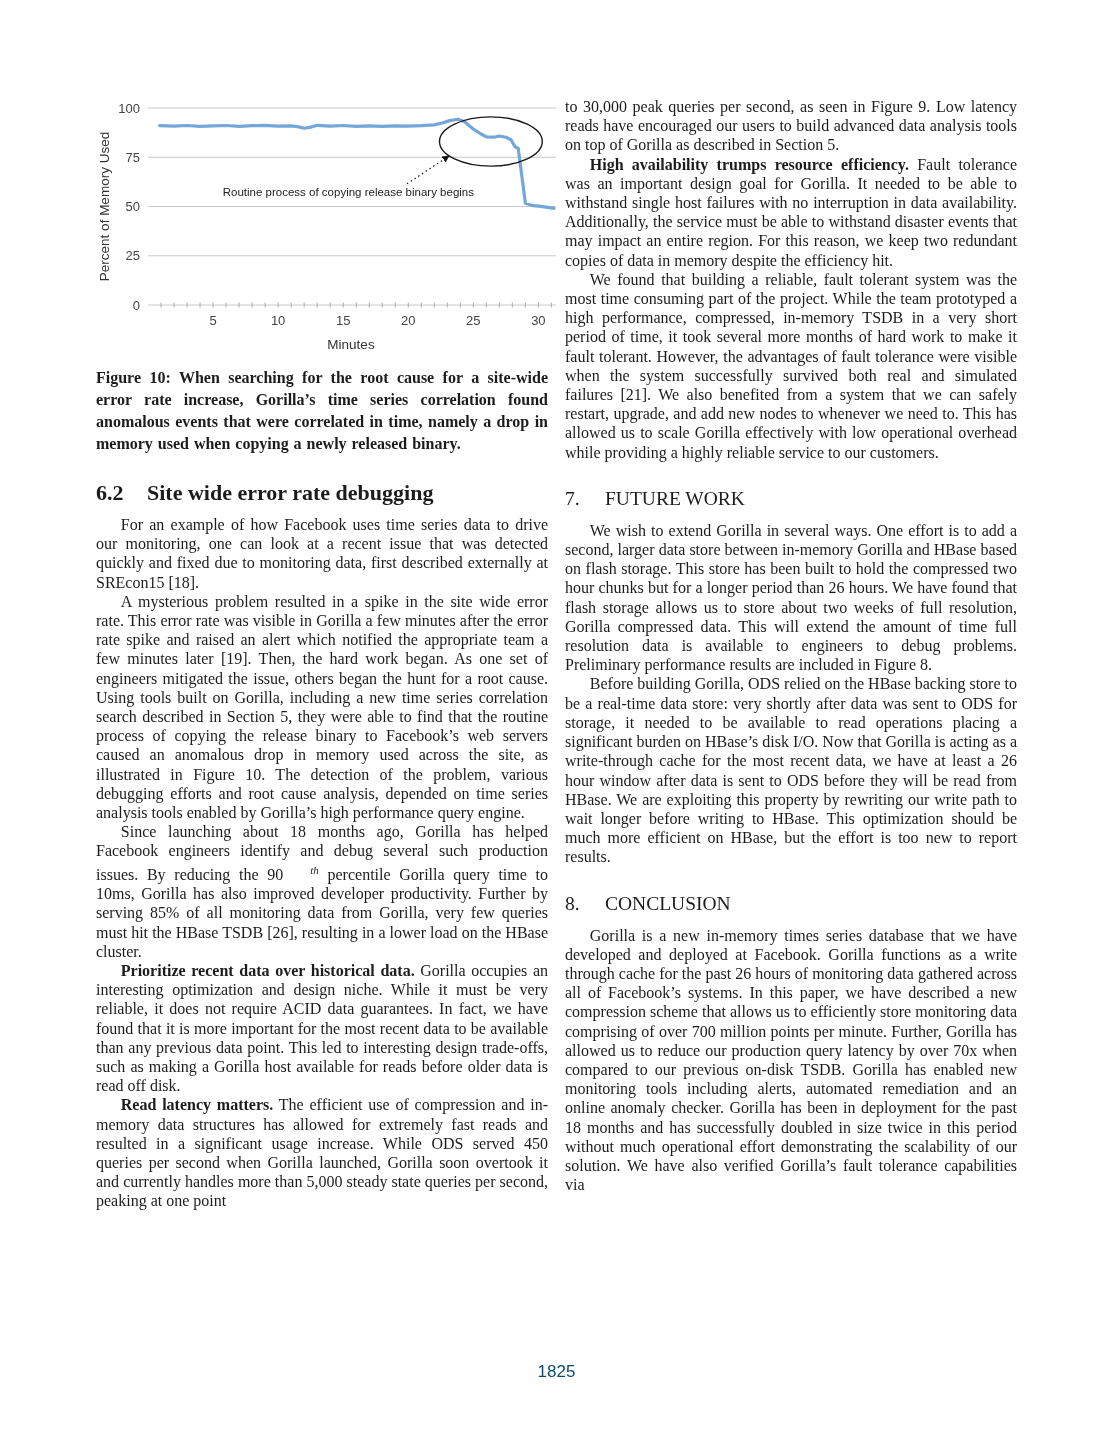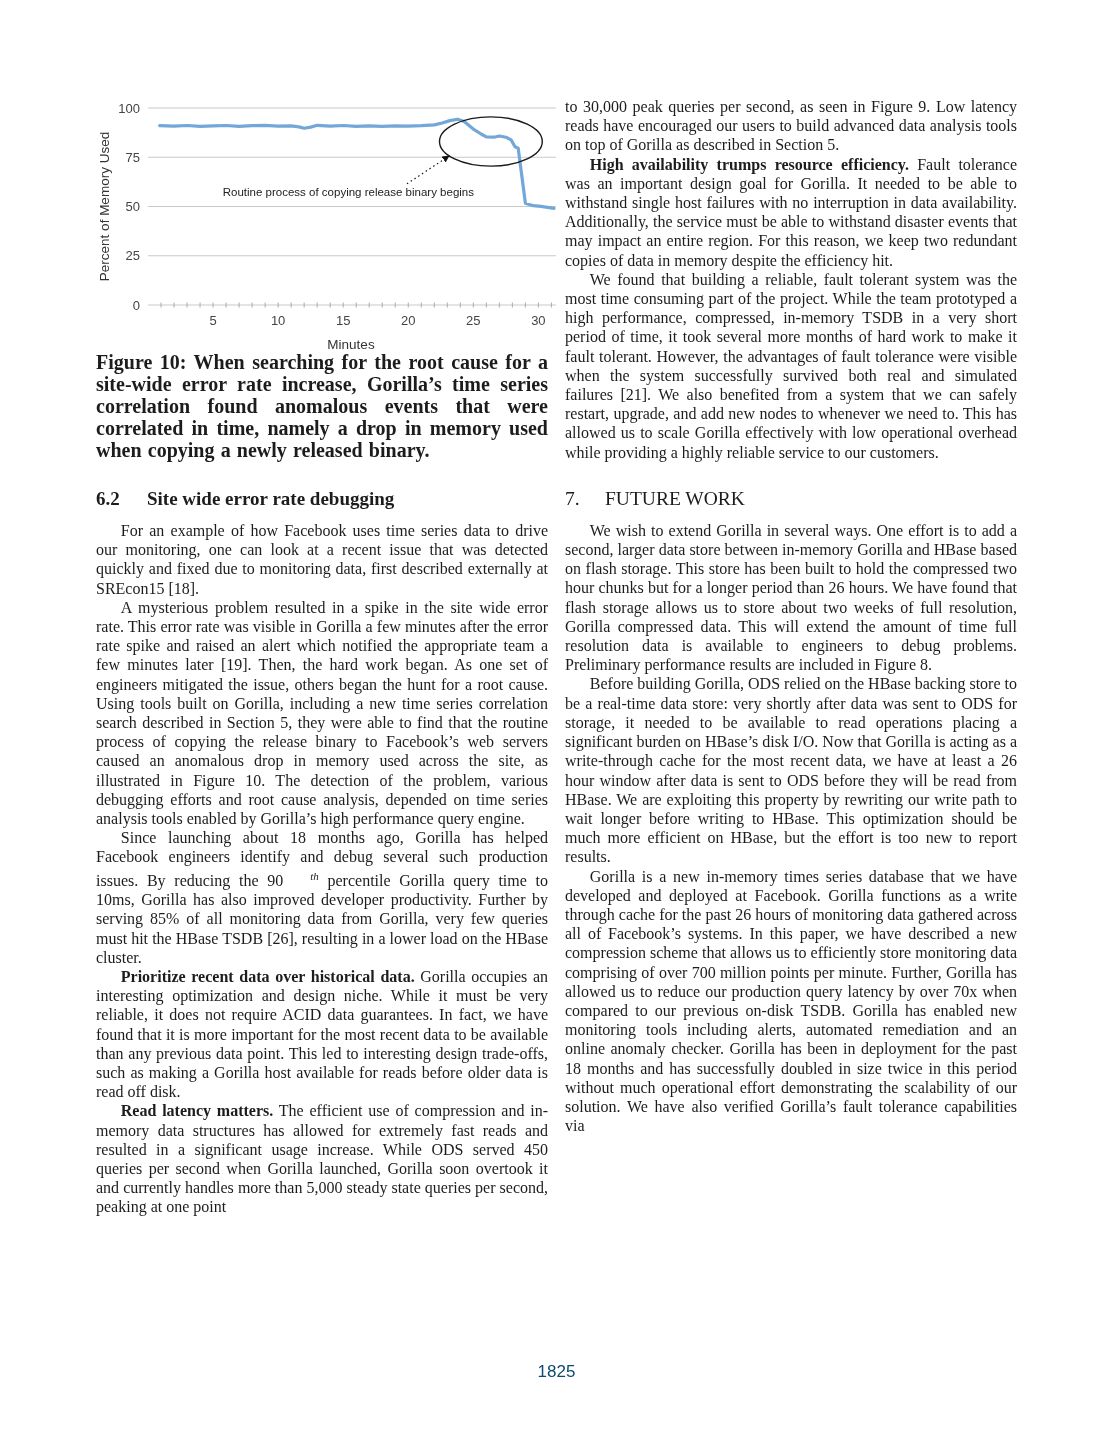--- a/index.html
+++ b/index.html
@@ -22,29 +22,30 @@
     margin:0;
     font-size:16px;
     line-height:19.2px;
     text-align:justify;
     text-indent:1.55em;
   }
   p.noindent{text-indent:0;}
   b.lead{font-weight:bold;}
   sup.ith{font-style:italic;font-size:11px;margin-left:27px;}
   .figcaption{
+    margin-top:16px;
     font-weight:bold;
-    font-size:20px;
+    font-size:16px;
     line-height:22px;
     text-align:justify;
     word-spacing:0.06em;
   }
   h2.subsec{
     margin:26px 0 10px 0;
-    font-size:19px;
+    font-size:22px;
     line-height:24px;
     font-weight:bold;
   }
   h2.subsec .num{display:inline-block;width:51px;}
   h2.sec{
     margin:24px 0 10px 0;
     font-size:19.5px;
     line-height:25px;
     font-weight:normal;
   }
@@ -147,19 +148,20 @@
     <div class="col col-right">
       <p class="body noindent">to 30,000 peak queries per second, as seen in Figure 9. Low latency reads have encouraged our users to build advanced data analysis tools on top of Gorilla as described in Section 5.</p>
       <p class="body"><b class="lead">High availability trumps resource efficiency.</b> <span>Fault tolerance was an important design goal for Gorilla. It needed to be able to withstand single host failures with no interruption in data availability. Additionally, the service must be able to withstand disaster events that may impact an entire region. For this reason, we keep two redundant copies of data in memory despite the efficiency hit.</span></p>
       <p class="body">We found that building a reliable, fault tolerant system was the most time consuming part of the project. While the team prototyped a high performance, compressed, in-memory TSDB in a very short period of time, it took several more months of hard work to make it fault tolerant. However, the advantages of fault tolerance were visible when the system successfully survived both real and simulated failures [21]. We also benefited from a system that we can safely restart, upgrade, and add new nodes to whenever we need to. This has allowed us to scale Gorilla effectively with low operational overhead while providing a highly reliable service to our customers.</p>
 
       <h2 class="sec"><span class="num">7.</span><span>FUTURE WORK</span></h2>
 
       <p class="body">We wish to extend Gorilla in several ways. One effort is to add a second, larger data store between in-memory Gorilla and HBase based on flash storage. This store has been built to hold the compressed two hour chunks but for a longer period than 26 hours. We have found that flash storage allows us to store about two weeks of full resolution, Gorilla compressed data. This will extend the amount of time full resolution data is available to engineers to debug problems. Preliminary performance results are included in Figure 8.</p>
       <p class="body">Before building Gorilla, ODS relied on the HBase backing store to be a real-time data store: very shortly after data was sent to ODS for storage, it needed to be available to read operations placing a significant burden on HBase’s disk I/O. Now that Gorilla is acting as a write-through cache for the most recent data, we have at least a 26 hour window after data is sent to ODS before they will be read from HBase. We are exploiting this property by rewriting our write path to wait longer before writing to HBase. This optimization should be much more efficient on HBase, but the effort is too new to report results.</p>
 
+      <h2 class="sec"><span class="num">8.</span><span>CONCLUSION</span></h2>
 
       <p class="body">Gorilla is a new in-memory times series database that we have developed and deployed at Facebook. Gorilla functions as a write through cache for the past 26 hours of monitoring data gathered across all of Facebook’s systems. In this paper, we have described a new compression scheme that allows us to efficiently store monitoring data comprising of over 700 million points per minute. Further, Gorilla has allowed us to reduce our production query latency by over 70x when compared to our previous on-disk TSDB. Gorilla has enabled new monitoring tools including alerts, automated remediation and an online anomaly checker. Gorilla has been in deployment for the past 18 months and has successfully doubled in size twice in this period without much operational effort demonstrating the scalability of our solution. We have also verified Gorilla’s fault tolerance capabilities via</p>
     </div>
   </div>
 
   <div class="pagenum">1825</div>
 </div>
 
 </body></html>

